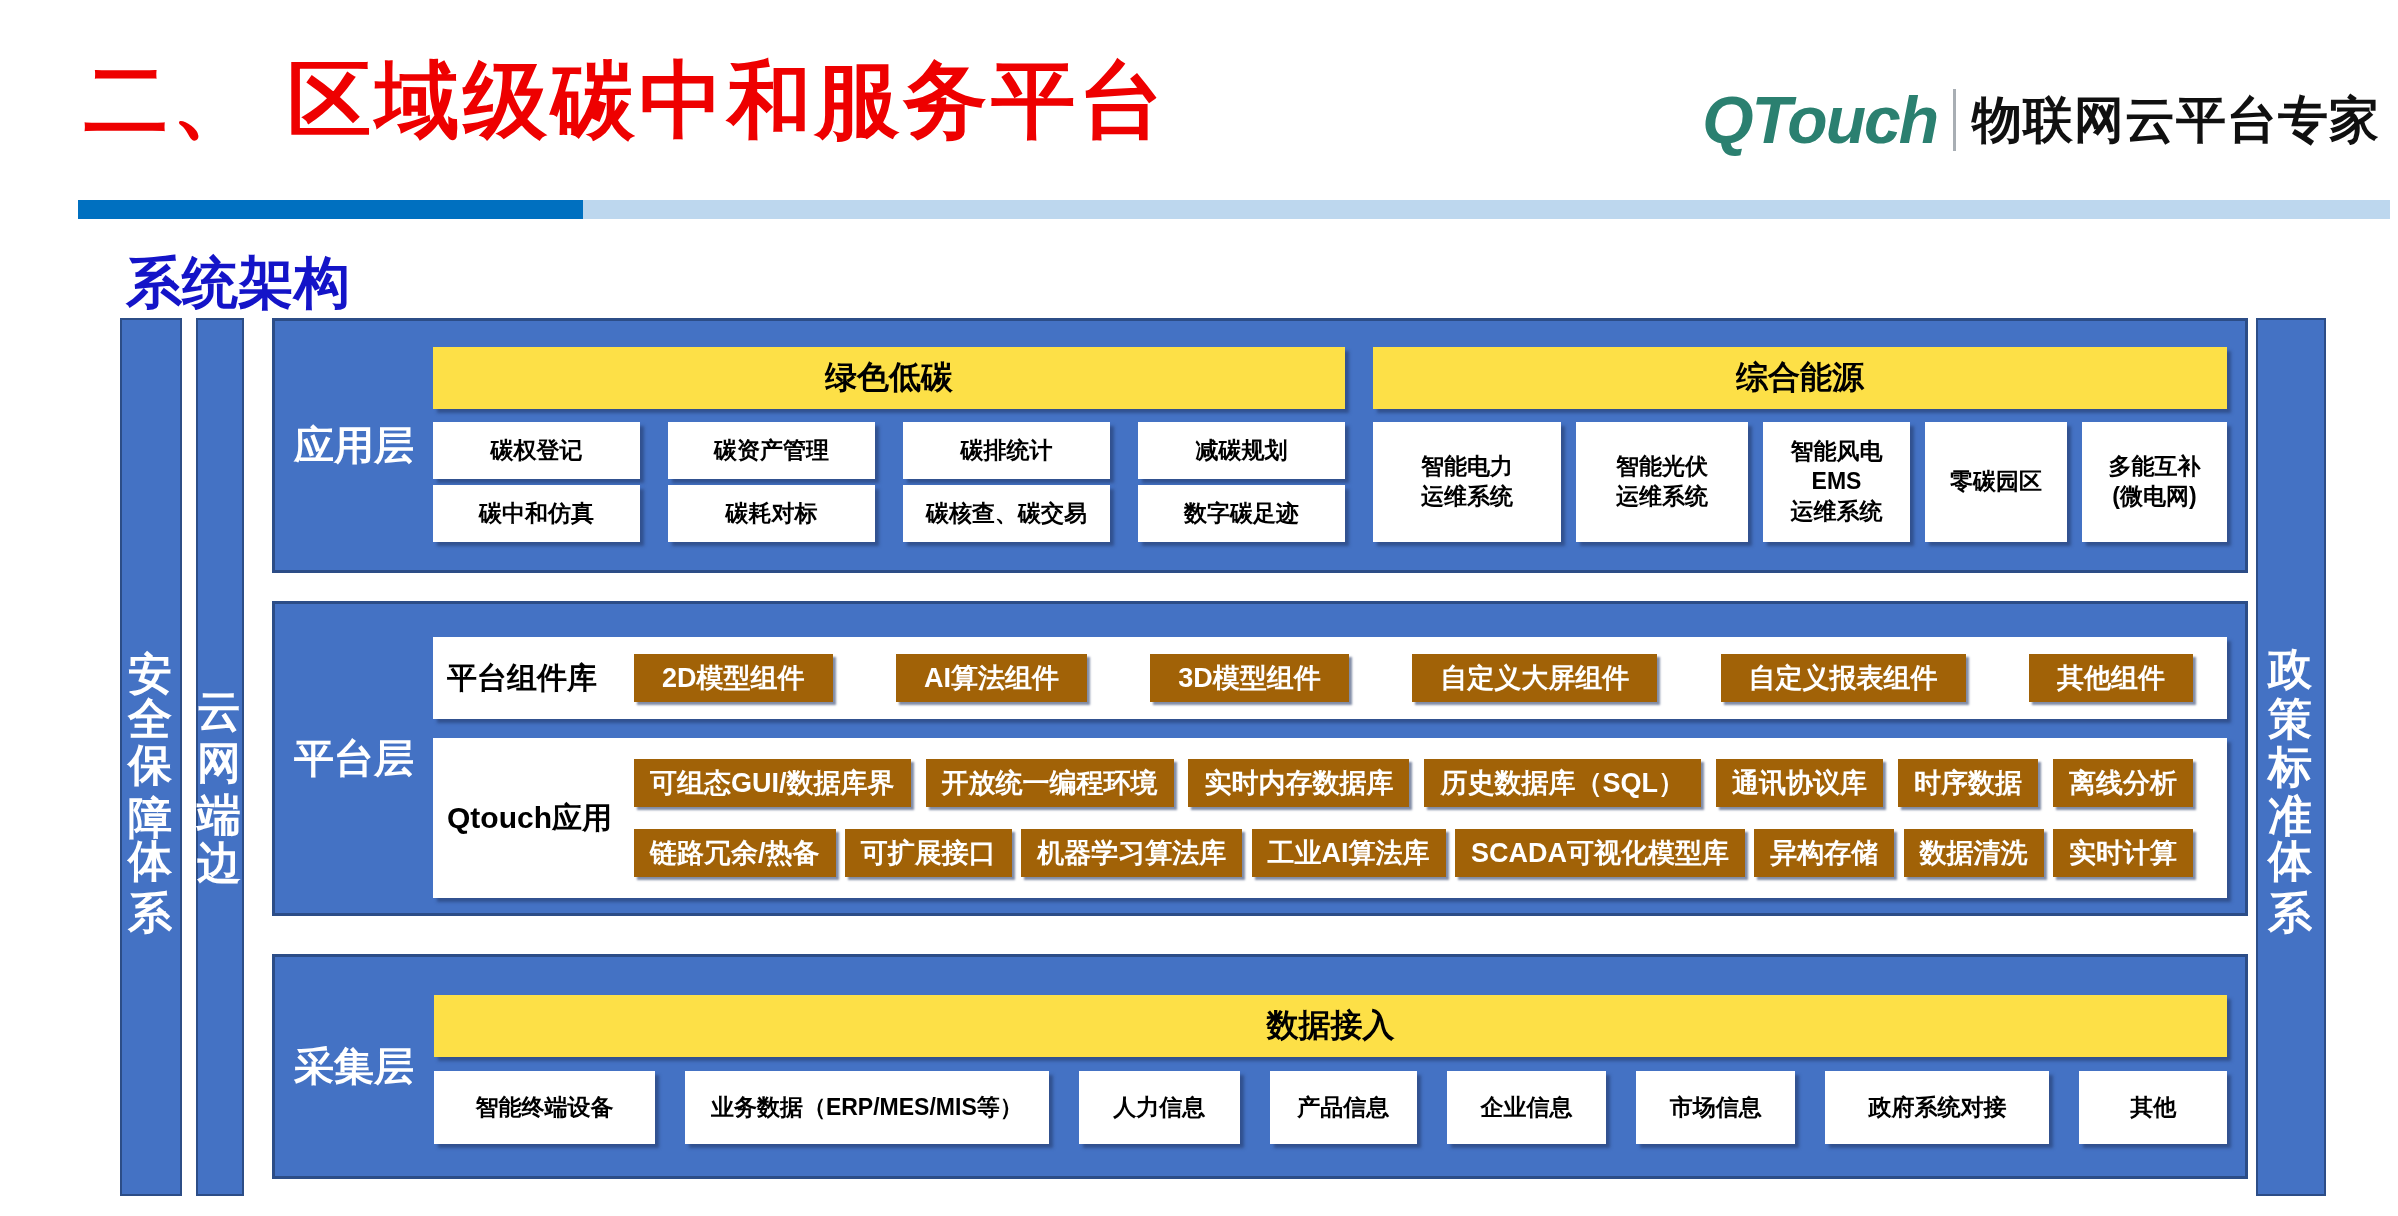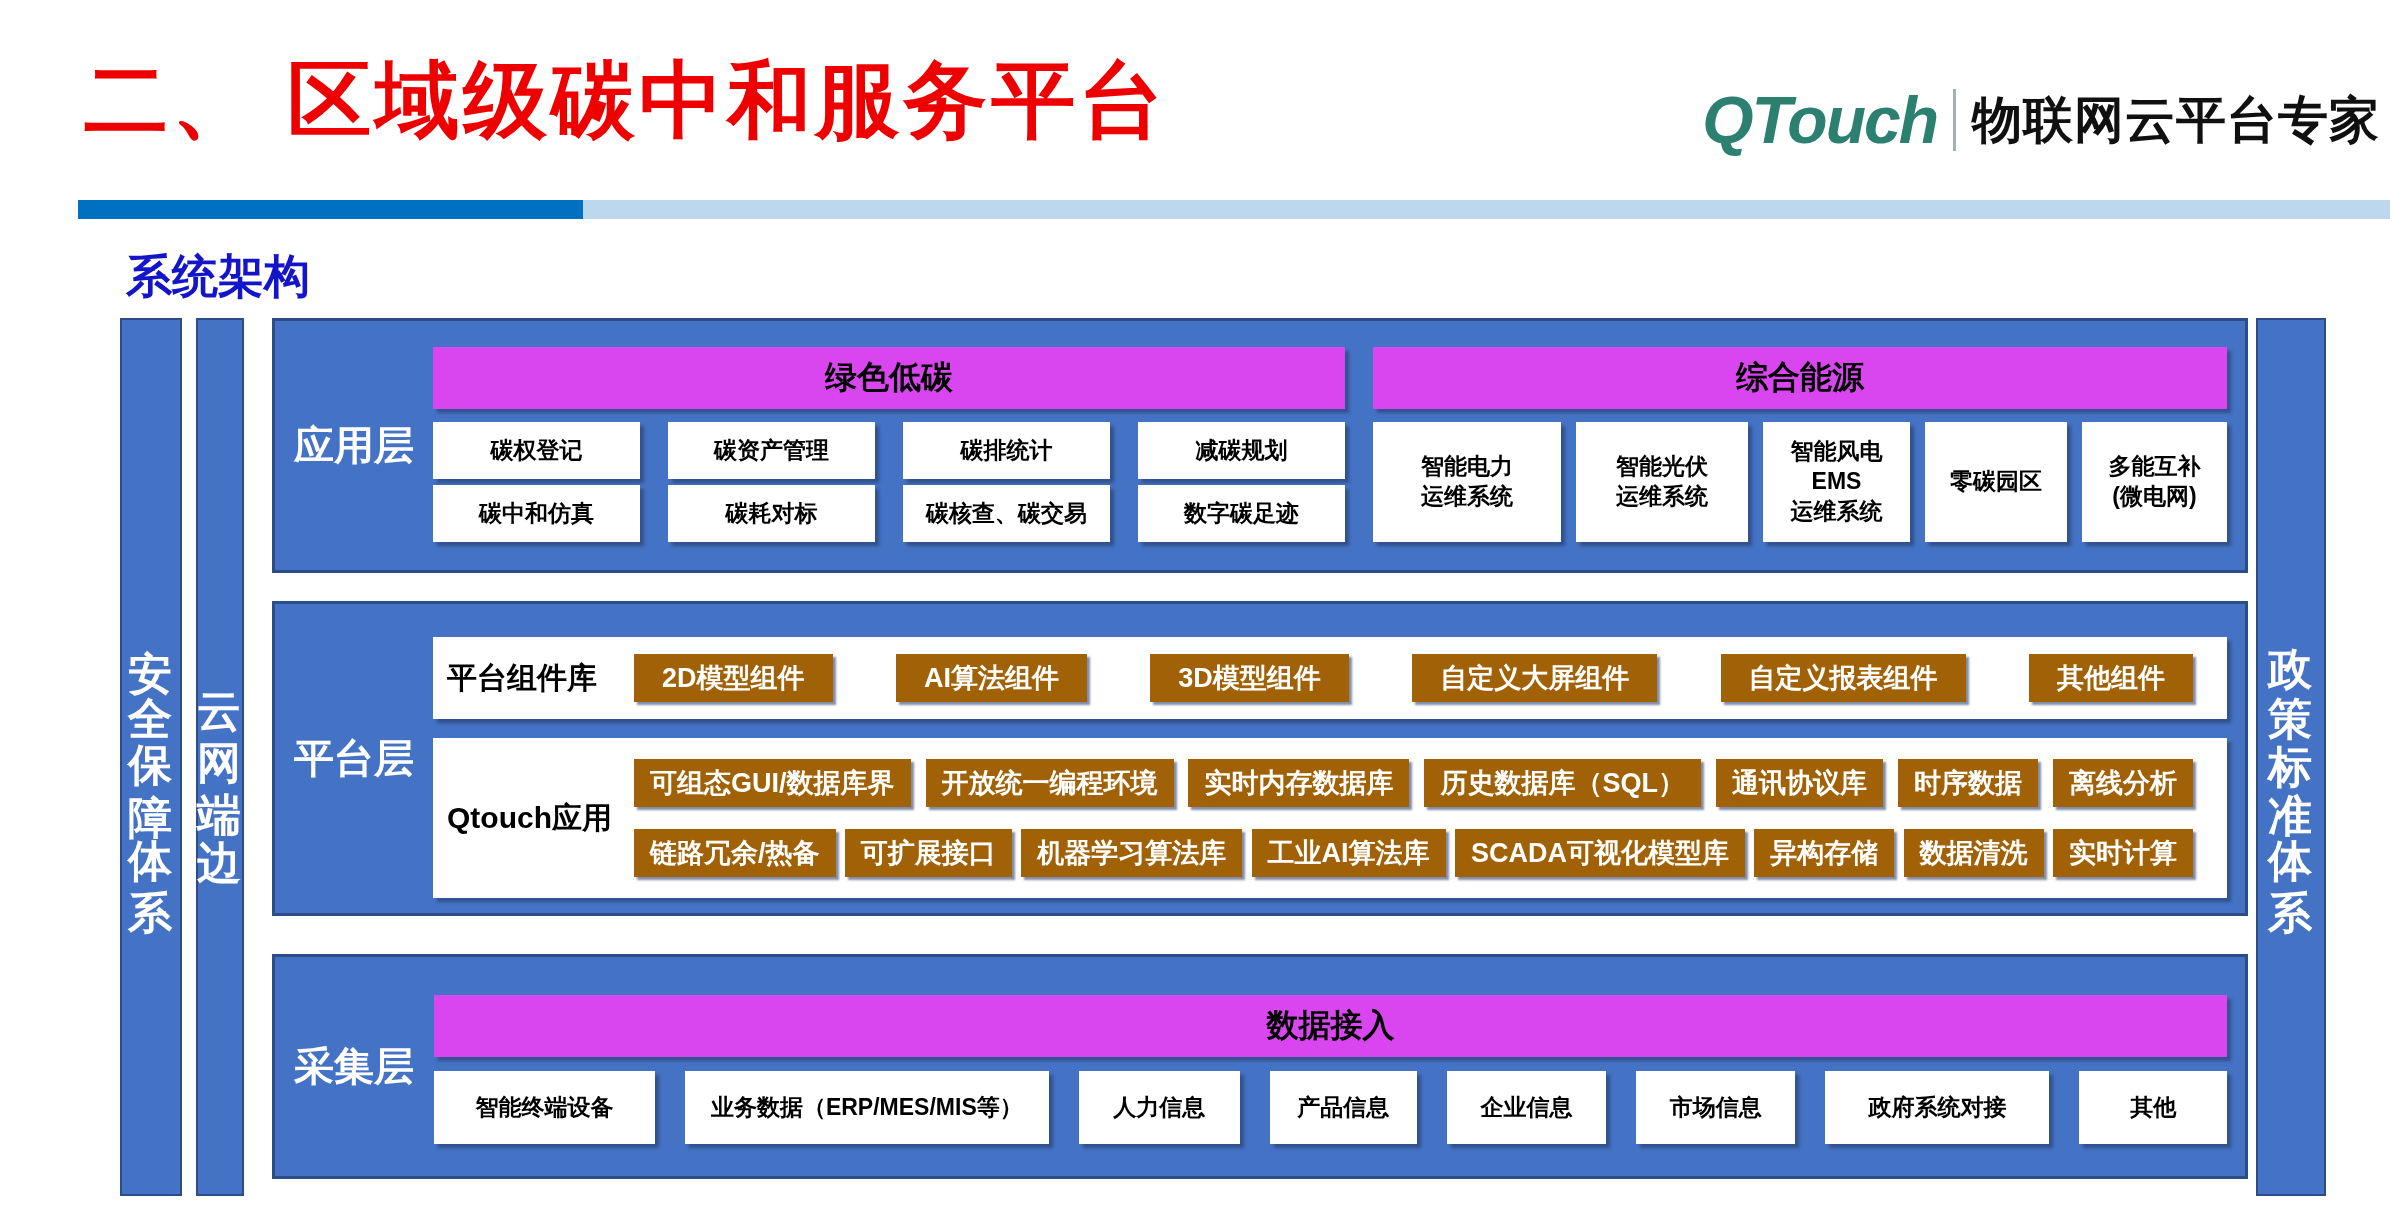--- a/index.html
+++ b/index.html
@@ -8,41 +8,41 @@
 
   
   .title{position:absolute;left:84px;top:44px;font-size:84px;font-weight:bold;
          color:#ee0000;letter-spacing:4px;white-space:nowrap;}
   .logo{position:absolute;top:82px;right:18px;display:flex;align-items:center;gap:16px;}
   .logo-q{font-size:66px;font-weight:bold;font-style:italic;color:#2b8070;letter-spacing:-2px;}
   .logo-sep{width:3px;height:62px;background:#a8aeb4;}
   .logo-tag{font-size:50px;font-weight:bold;color:#101010;letter-spacing:1px;}
   .rule{position:absolute;left:78px;top:200px;width:2312px;height:19px;background:#bdd7ee;}
   .rule-dark{width:505px;height:100%;background:#0070c0;}
-  .section-label{position:absolute;left:126px;top:246px;font-size:46px;font-weight:bold;color:#1414c8;}
+  .section-label{position:absolute;left:126px;top:246px;font-size:56px;font-weight:bold;color:#1414c8;}
 
   
   .diagram{position:absolute;left:120px;top:318px;width:2206px;height:878px;display:flex;}
   .vbar{background:#4472c4;border:2px solid #2c4d87;color:#ffffff;box-sizing:border-box;
         display:flex;align-items:center;justify-content:center;
         writing-mode:vertical-rl;text-orientation:upright;
         font-size:44px;font-weight:bold;letter-spacing:48px;}
   .vbar-security{width:62px;}
   .vbar-cloud{width:48px;margin-left:14px;}
   .vbar-right{width:70px;}
   .center{flex:1;margin-left:28px;margin-right:8px;display:flex;flex-direction:column;}
 
   .layer{background:#4472c4;border:3px solid #2c4d87;box-sizing:border-box;display:flex;}
   .app-layer{height:255px;}
   .platform-layer{height:315px;margin-top:28px;}
   .collection-layer{height:225px;margin-top:38px;}
   .layer-label{width:158px;display:flex;align-items:center;justify-content:center;
                color:#ffffff;font-size:40px;font-weight:bold;white-space:nowrap;}
 
-  .white-header{background:#d946ef;height:62px;display:flex;align-items:center;justify-content:center;
+  .white-header{background:#fde047;height:62px;display:flex;align-items:center;justify-content:center;
                 font-size:32px;font-weight:bold;color:#000000;
                 box-shadow:4px 4px 3px rgba(34,54,100,.55);}
   .white-box{background:#ffffff;display:flex;align-items:center;justify-content:center;
              font-size:23px;font-weight:bold;color:#000000;text-align:center;
              box-shadow:4px 4px 3px rgba(34,54,100,.55);}
 
   
   .app-content{flex:1;display:flex;gap:28px;padding:26px 18px 0 0;}
   .group{display:flex;flex-direction:column;}
   .green-group{flex:929;}

